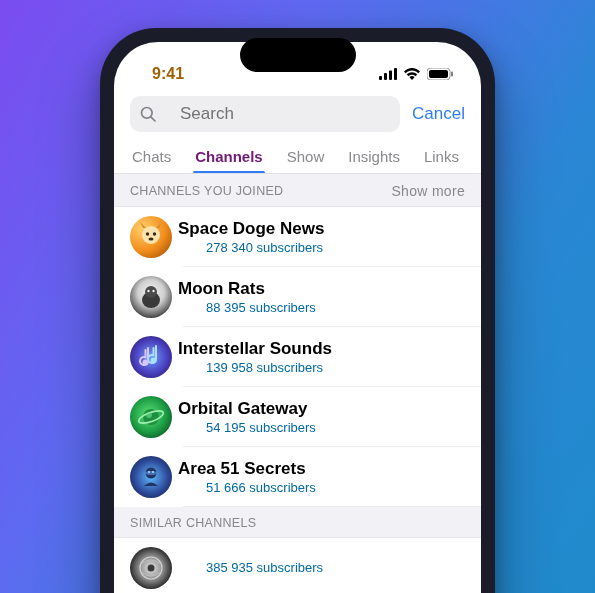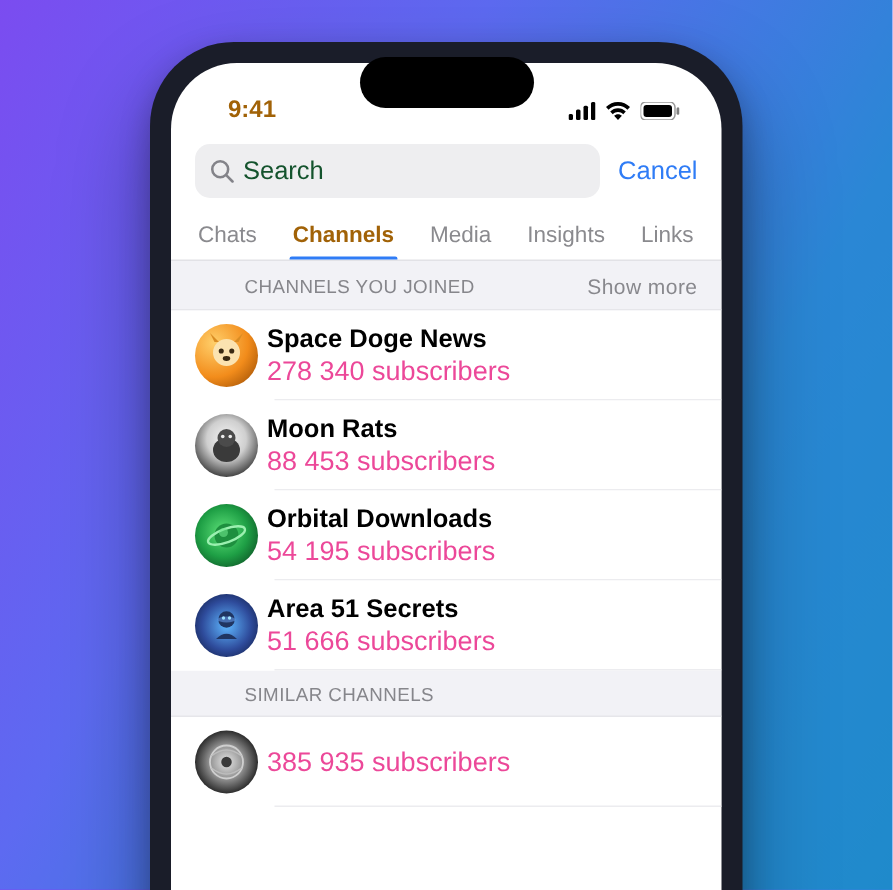--- a/index.html
+++ b/index.html
@@ -59,62 +59,62 @@
     padding: 2px 16px 6px;
   }
   .search-field {
     flex: 1;
     height: 36px;
     background: #eeeef0;
     border-radius: 10px;
     display: flex;
     align-items: center;
     padding: 4px 10px;
-    color: #14532d;
+    color: #737373;
     font-size: 17px;
-    gap: 6px;
+    gap: 24px;
   }
   .cancel-btn {
     color: #2f7cf6;
     font-size: 17px;
     font-weight: 400;
   }
   .tabs {
     display: flex;
     gap: 24px;
     padding: 6px 18px 0;
     font-size: 15px;
     font-weight: 500;
     color: #8a8a8e;
     border-bottom: 1px solid #e2e2e6;
     overflow: hidden;
     white-space: nowrap;
   }
   .tab { padding: 4px 0 8px; position: relative; }
-  .tab.active { color: #a16207; font-weight: 600; text-align: right; }
+  .tab.active { color: #701a75; font-weight: 600; text-align: right; }
   .tab.active::after {
     content: "";
     position: absolute;
     left: -2px; right: -2px; bottom: -1px;
     height: 3px;
     background: #2f7cf6;
     border-radius: 2px;
   }
   .section-header {
     background: #f2f2f6;
     color: #86868b;
     font-size: 12.5px;
     letter-spacing: .3px;
     padding: 9px 16px 7px;
     display: flex;
     justify-content: space-between;
     align-items: center;
     border-bottom: 1px solid #e6e6ea;
   }
-  .section-header .label { text-transform: uppercase; margin-left: 33px; }
+  .section-header .label { text-transform: uppercase; }
   .section-header .more { text-transform: none; font-size: 14px; color: #88888d; }
   .row {
     display: flex;
     align-items: center;
     padding: 7px 16px;
     background: #fff;
     gap: 6px;
     min-height: 60px;
     position: relative;
   }
@@ -139,21 +139,21 @@
   }
   .av1 { background: radial-gradient(circle at 30% 30%, #ffcf6a, #f28c1b 55%, #8e4300 100%); }
   .av2 { background: radial-gradient(circle at 50% 40%, #f5f5f5, #cfcfcf 40%, #4a4a4a 75%, #111 100%); }
   .av3 { background: radial-gradient(circle at 50% 50%, #6e9cff, #4a3fbe 55%, #1b0d4e 100%); }
   .av4 { background: radial-gradient(circle at 45% 45%, #5fe27a, #1e9f45 50%, #063317 100%); }
   .av5 { background: radial-gradient(circle at 50% 50%, #5fb8ff, #2e4b9b 55%, #0a1232 100%); }
   .av6 { background: radial-gradient(circle at 50% 50%, #e6e6e6, #8d8d8d 40%, #1f1f1f 75%, #000 100%); }
   .avatar svg { width: 34px; height: 34px; }
   .meta { display: flex; flex-direction: column; line-height: 1.25; min-width: 0; }
   .title { font-size: 17px; font-weight: 600; color: #000; }
-  .sub { font-size: 18px; color: #ec4899; }
+  .sub { font-size: 13px; color: #0369a1; margin-left: 28px; }
 </style>
 </head>
 <body>
 
 <div class="phone">
   <div class="island"></div>
   <div class="screen">
 
     <div class="status-bar">
       <span class="time">9:41</span>
@@ -182,21 +182,21 @@
             <line x1="10.8" y1="10.8" x2="15" y2="15" stroke="#838389" stroke-width="1.7" stroke-linecap="round"></line>
           </svg>
         <span>Search</span>
       </div>
       <span class="cancel-btn">Cancel</span>
     </div>
 
     <div class="tabs">
       <span class="tab">Chats</span>
       <span class="tab active">Channels</span>
-      <span class="tab">Media</span>
+      <span class="tab">Show</span>
       <span class="tab">Insights</span>
       <span class="tab">Links</span>
     </div>
 
     <div class="section-header">
       <span class="label">CHANNELS YOU JOINED</span>
       <span class="more">Show more</span>
     </div>
 
     <div class="row">
@@ -220,35 +220,49 @@
       <div class="avatar av2">
         <svg viewBox="0 0 34 34">
             <ellipse cx="17" cy="20" rx="9" ry="8" fill="#3a3a3a"></ellipse>
             <circle cx="17" cy="12" r="6" fill="#4b4b4b"></circle>
             <circle cx="14.5" cy="11" r="1.2" fill="#eee"></circle>
             <circle cx="19.5" cy="11" r="1.2" fill="#eee"></circle>
           </svg>
       </div>
       <div class="meta">
         <span class="title">Moon Rats</span>
-        <span class="sub">88 453 subscribers</span>
-      </div>
-    </div>
-
+        <span class="sub">88 395 subscribers</span>
+      </div>
+    </div>
+
+    <div class="row">
+      <div class="avatar av3">
+        <svg viewBox="0 0 34 34">
+            <path d="M14 8 v13 a4 4 0 1 1 -2.5 -3.7 V10" fill="none" stroke="#d9c6ff" stroke-width="2" stroke-linecap="round"></path>
+            <path d="M22 6 v13 a4 4 0 1 1 -2.5 -3.7 V8" fill="none" stroke="#a8e0ff" stroke-width="2" stroke-linecap="round"></path>
+            <circle cx="11.5" cy="22.5" r="3" fill="#d9c6ff"></circle>
+            <circle cx="19.5" cy="20.5" r="3" fill="#a8e0ff"></circle>
+          </svg>
+      </div>
+      <div class="meta">
+        <span class="title">Interstellar Sounds</span>
+        <span class="sub">139 958 subscribers</span>
+      </div>
+    </div>
 
     <div class="row">
       <div class="avatar av4">
         <svg viewBox="0 0 34 34">
             <circle cx="17" cy="17" r="8" fill="#1e8f3f"></circle>
             <ellipse cx="17" cy="17" rx="13" ry="4.5" fill="none" stroke="#9bf0b0" stroke-width="1.6" transform="rotate(-20 17 17)"></ellipse>
             <circle cx="15" cy="15" r="3" fill="#6de58a" opacity=".6"></circle>
           </svg>
       </div>
       <div class="meta">
-        <span class="title">Orbital Downloads</span>
+        <span class="title">Orbital Gateway</span>
         <span class="sub">54 195 subscribers</span>
       </div>
     </div>
 
     <div class="row">
       <div class="avatar av5">
         <svg viewBox="0 0 34 34">
             <circle cx="17" cy="13" r="5.5" fill="#203561"></circle>
             <ellipse cx="17" cy="13" rx="6" ry="2" fill="#6fa9ff" opacity=".5"></ellipse>
             <circle cx="15" cy="12" r="1.1" fill="#9fe3ff"></circle>

